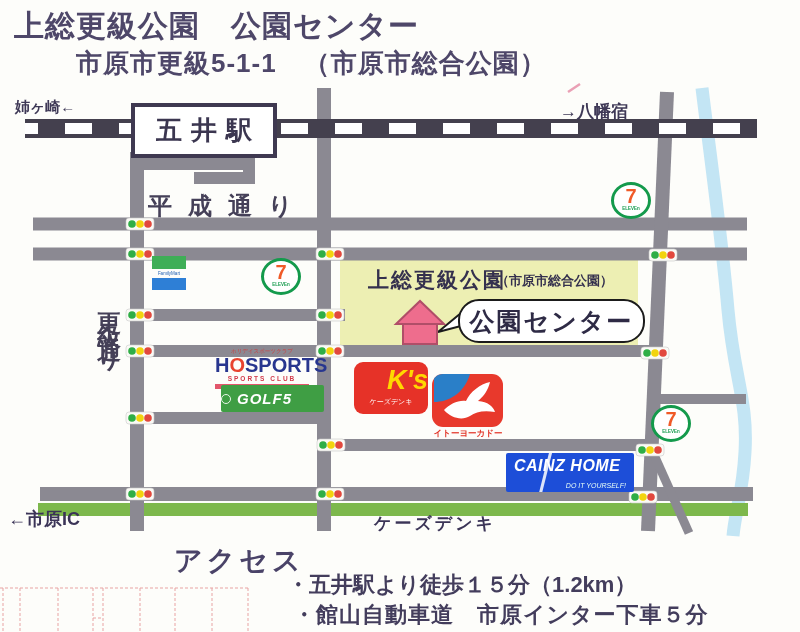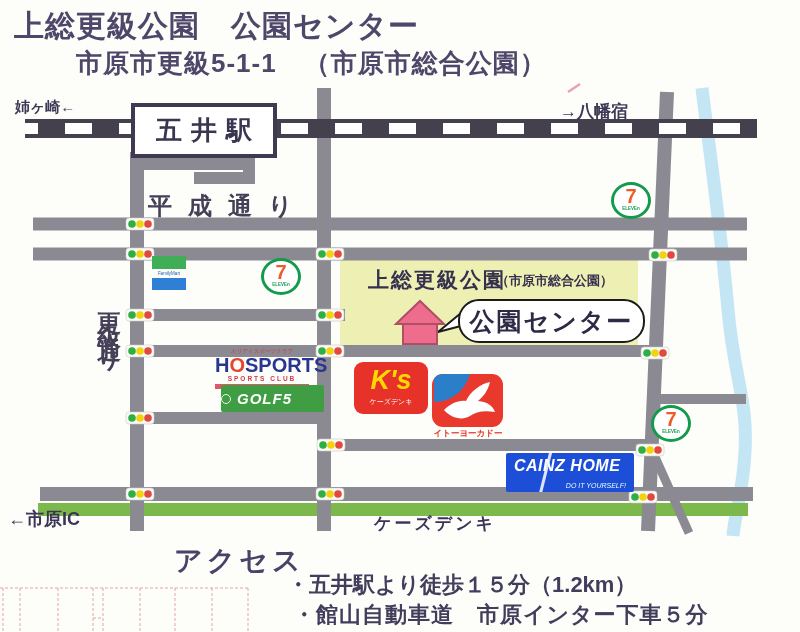--- a/index.html
+++ b/index.html
@@ -45,21 +45,21 @@
   .holiday .name{font-size:20px;font-weight:900;color:#28368f;line-height:20px;letter-spacing:0px;}
   .holiday .name .o{color:#e8432f;}
   .holiday .sub{font-size:6.5px;font-weight:800;color:#d23a4a;letter-spacing:2px;line-height:8px;}
   .holiday .bar{height:5px;background:#e2566b;margin-top:1px;}
   
   .golf5{left:221px;top:385px;width:103px;height:27px;background:#3f9e44;border-radius:2px;color:#fff;
        display:flex;align-items:center;justify-content:flex-start;font-size:15px;font-weight:800;font-style:italic;letter-spacing:1px;}
   .golf5 .ring{width:8px;height:8px;border:1.5px solid #e8f5e8;border-radius:50%;margin-right:6px;}
   
   .ks{left:354px;top:362px;width:74px;height:52px;background:#e63228;border-radius:9px;text-align:center;color:#fff;}
-  .ks .name{font-size:27px;font-weight:900;font-style:italic;color:#ffd800;line-height:36px;display:block;}
+  .ks .name{font-size:27px;font-weight:900;font-style:italic;color:#ffd800;line-height:36px;display:block;text-align:right;}
   .ks .sub{font-size:7px;line-height:7px;display:block;}
   
   .yokado{left:432px;top:374px;width:71px;height:53px;background:#e8392c;border-radius:11px;overflow:hidden;}
   .yokado-t{left:430px;top:428px;width:76px;text-align:center;font-size:8.5px;font-weight:800;color:#e23528;}
   
   .cainz{left:506px;top:453px;width:128px;height:39px;background:#1d4ed8;border-radius:2px;overflow:hidden;color:#fff;}
   .cainz .name{position:absolute;left:8px;top:4px;font-size:16px;font-weight:800;font-style:italic;letter-spacing:0.5px;}
   .cainz .sub{position:absolute;right:8px;bottom:3px;font-size:7px;font-style:italic;color:#e9fff6;}
   .cainz .slash{position:absolute;left:38px;top:-3px;width:3px;height:46px;background:rgba(255,255,255,.85);transform:rotate(14deg);}
 </style>

